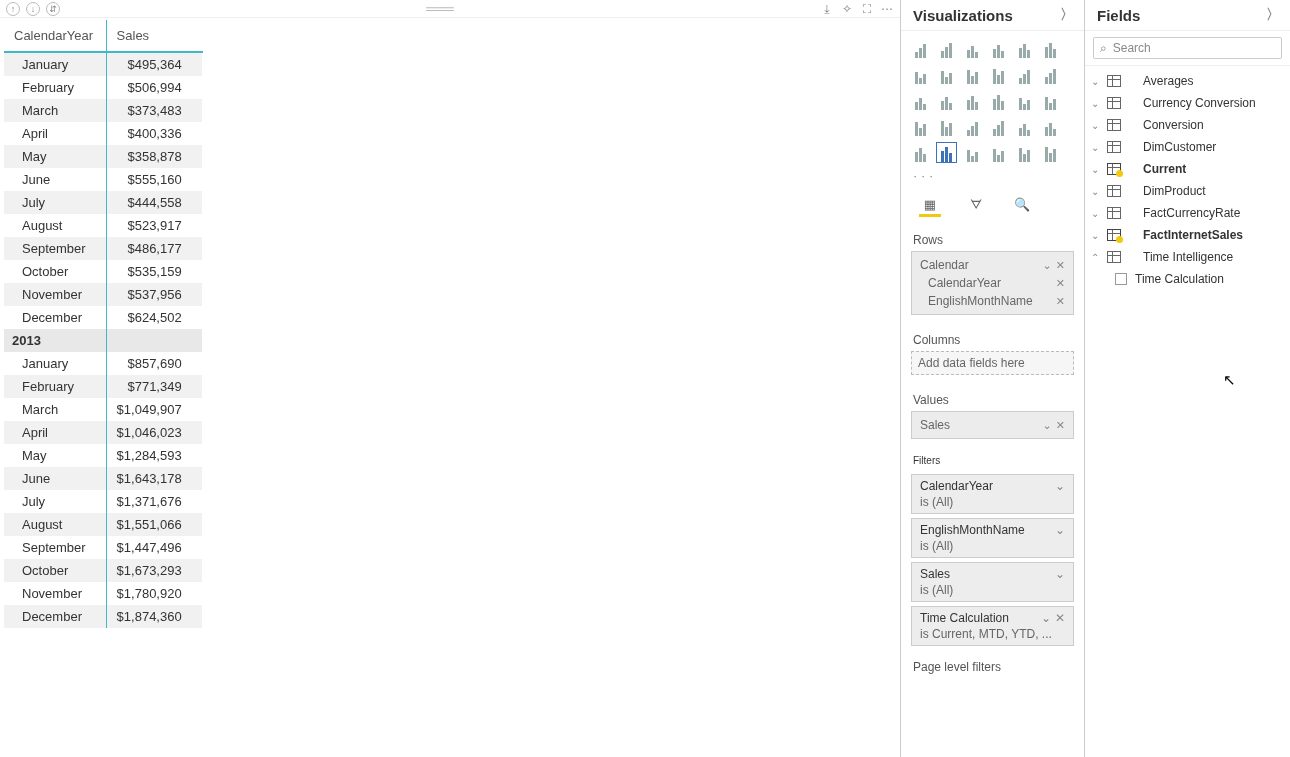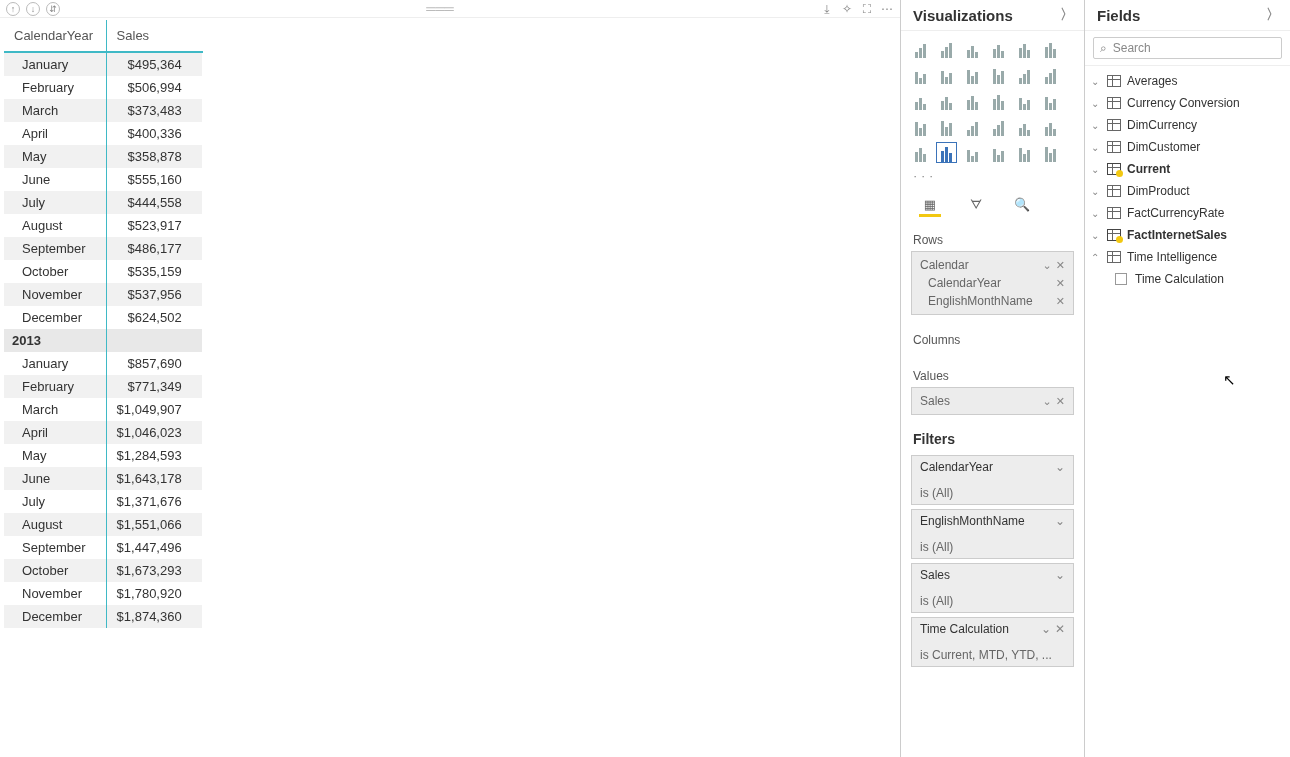--- a/index.html
+++ b/index.html
@@ -87,38 +87,38 @@
 
 .well-section{padding:4px 10px 8px;}
 .well-label{font-size:12px;color:#555;margin:6px 2px 4px;}
 .well-box{border:1px dashed #bbb;background:#f6f6f6;padding:4px 6px;font-size:12px;color:#666;min-height:24px;}
 .well-box.filled{border:1px solid #ccc;background:#ececec;}
 .well-item{display:flex;align-items:center;justify-content:space-between;padding:2px 2px;}
 .well-item .acts{display:flex;gap:4px;color:#888;font-size:11px;}
 .well-item .nm{flex:1;white-space:nowrap;overflow:hidden;text-overflow:ellipsis;}
 .sub-item{padding-left:10px;}
 
-.filters-header{font-weight:700;padding:8px 12px 4px;font-size:14px;}
+.filters-header{font-weight:400;padding:8px 12px 4px;font-size:10px;}
 .filter-sub{font-size:12px;color:#555;padding:2px 12px 6px;}
 .filter-card{margin:4px 10px;border:1px solid #ccc;background:#ededed;padding:4px 8px;font-size:12px;}
 .filter-card .top{display:flex;justify-content:space-between;align-items:center;}
 .filter-card .acts{display:flex;gap:4px;color:#888;}
-.filter-card .val{color:#666;margin-top:12px;white-space:nowrap;overflow:hidden;text-overflow:ellipsis;}
+.filter-card .val{color:#666;margin-top:2px;white-space:nowrap;overflow:hidden;text-overflow:ellipsis;}
 
 .fields-search{padding:6px 8px;border-bottom:1px solid #eee;}
 .fields-search .box{display:flex;align-items:center;gap:6px;border:1px solid #ccc;padding:3px 6px;font-size:12px;color:#888;border-radius:2px;}
 .fields-list{padding:4px 0;}
 .field-row{display:flex;align-items:center;gap:6px;padding:4px 8px 4px 6px;font-size:12px;cursor:pointer;}
 .field-row .chev{width:10px;color:#888;font-size:10px;}
 .field-row .tico{width:14px;height:12px;border:1px solid #666;position:relative;}
 .field-row .tico:before{content:"";position:absolute;top:3px;left:0;right:0;border-top:1px solid #666;}
 .field-row .tico:after{content:"";position:absolute;top:0;bottom:0;left:4px;border-left:1px solid #666;}
 .field-row.badge .tico{border-color:#444;}
 .field-row.badge .dot{position:absolute;right:-3px;bottom:-3px;width:7px;height:7px;background:#f2c811;border-radius:50%;}
-.field-row .nm{flex:1;white-space:nowrap;overflow:hidden;text-overflow:ellipsis;}
+.field-row .nm{flex:1;white-space:nowrap;overflow:hidden;text-overflow:ellipsis;margin-left:16px;}
 .field-row.bold .nm{font-weight:600;}
 .sub-field{display:flex;align-items:center;gap:8px;padding:4px 8px 4px 30px;font-size:12px;}
 .sub-field .cb{width:12px;height:12px;border:1px solid #999;}
 .cursor-arrow{position:fixed;left:1223px;top:371px;font-size:15px;color:#000;pointer-events:none;}
 </style>
 </head>
 <body>
 
 <div class="canvas-area">
   <div class="canvas-toolbar">
@@ -433,20 +433,23 @@
             <span class="acts">
               <span>✕</span>
             </span>
           </div>
         </div>
     </div>
   </div>
 
   <div class="well-section">
     <div class="well-label">Columns</div>
+    <div class="well-box">
+      <span>Add data fields here</span>
+    </div>
   </div>
 
   <div class="well-section">
     <div class="well-label">Values</div>
     <div class="well-box filled">
       <div id="values-items">
           <div class="well-item">
             <span class="nm">Sales</span>
             <span class="acts">
               <span>⌄</span>
@@ -490,20 +493,21 @@
         <div class="top">
           <span>Time Calculation</span>
           <span class="acts">
             <span>⌄</span>
             <span>✕</span>
           </span>
         </div>
         <div class="val">is Current, MTD, YTD, ...</div>
       </div>
     </div>
+  <div class="filter-sub" style="margin-top:8px;">Page level filters</div>
 </div>
 
 <div class="pane fields-pane">
   <div class="pane-header">
     <span>Fields</span>
     <span class="chev">〉</span>
   </div>
   <div class="fields-search">
     <div class="box">
       <span>⌕</span>
@@ -517,21 +521,21 @@
         <span class="nm">Averages</span>
       </div>
       <div class="field-row">
         <span class="chev">⌄</span>
         <span class="tico"></span>
         <span class="nm">Currency Conversion</span>
       </div>
       <div class="field-row">
         <span class="chev">⌄</span>
         <span class="tico"></span>
-        <span class="nm">DimCurrency</span>
+        <span class="nm">Conversion</span>
       </div>
       <div class="field-row">
         <span class="chev">⌄</span>
         <span class="tico"></span>
         <span class="nm">DimCustomer</span>
       </div>
       <div class="field-row bold badge">
         <span class="chev">⌄</span>
         <span class="tico">
           <span class="dot"></span>

